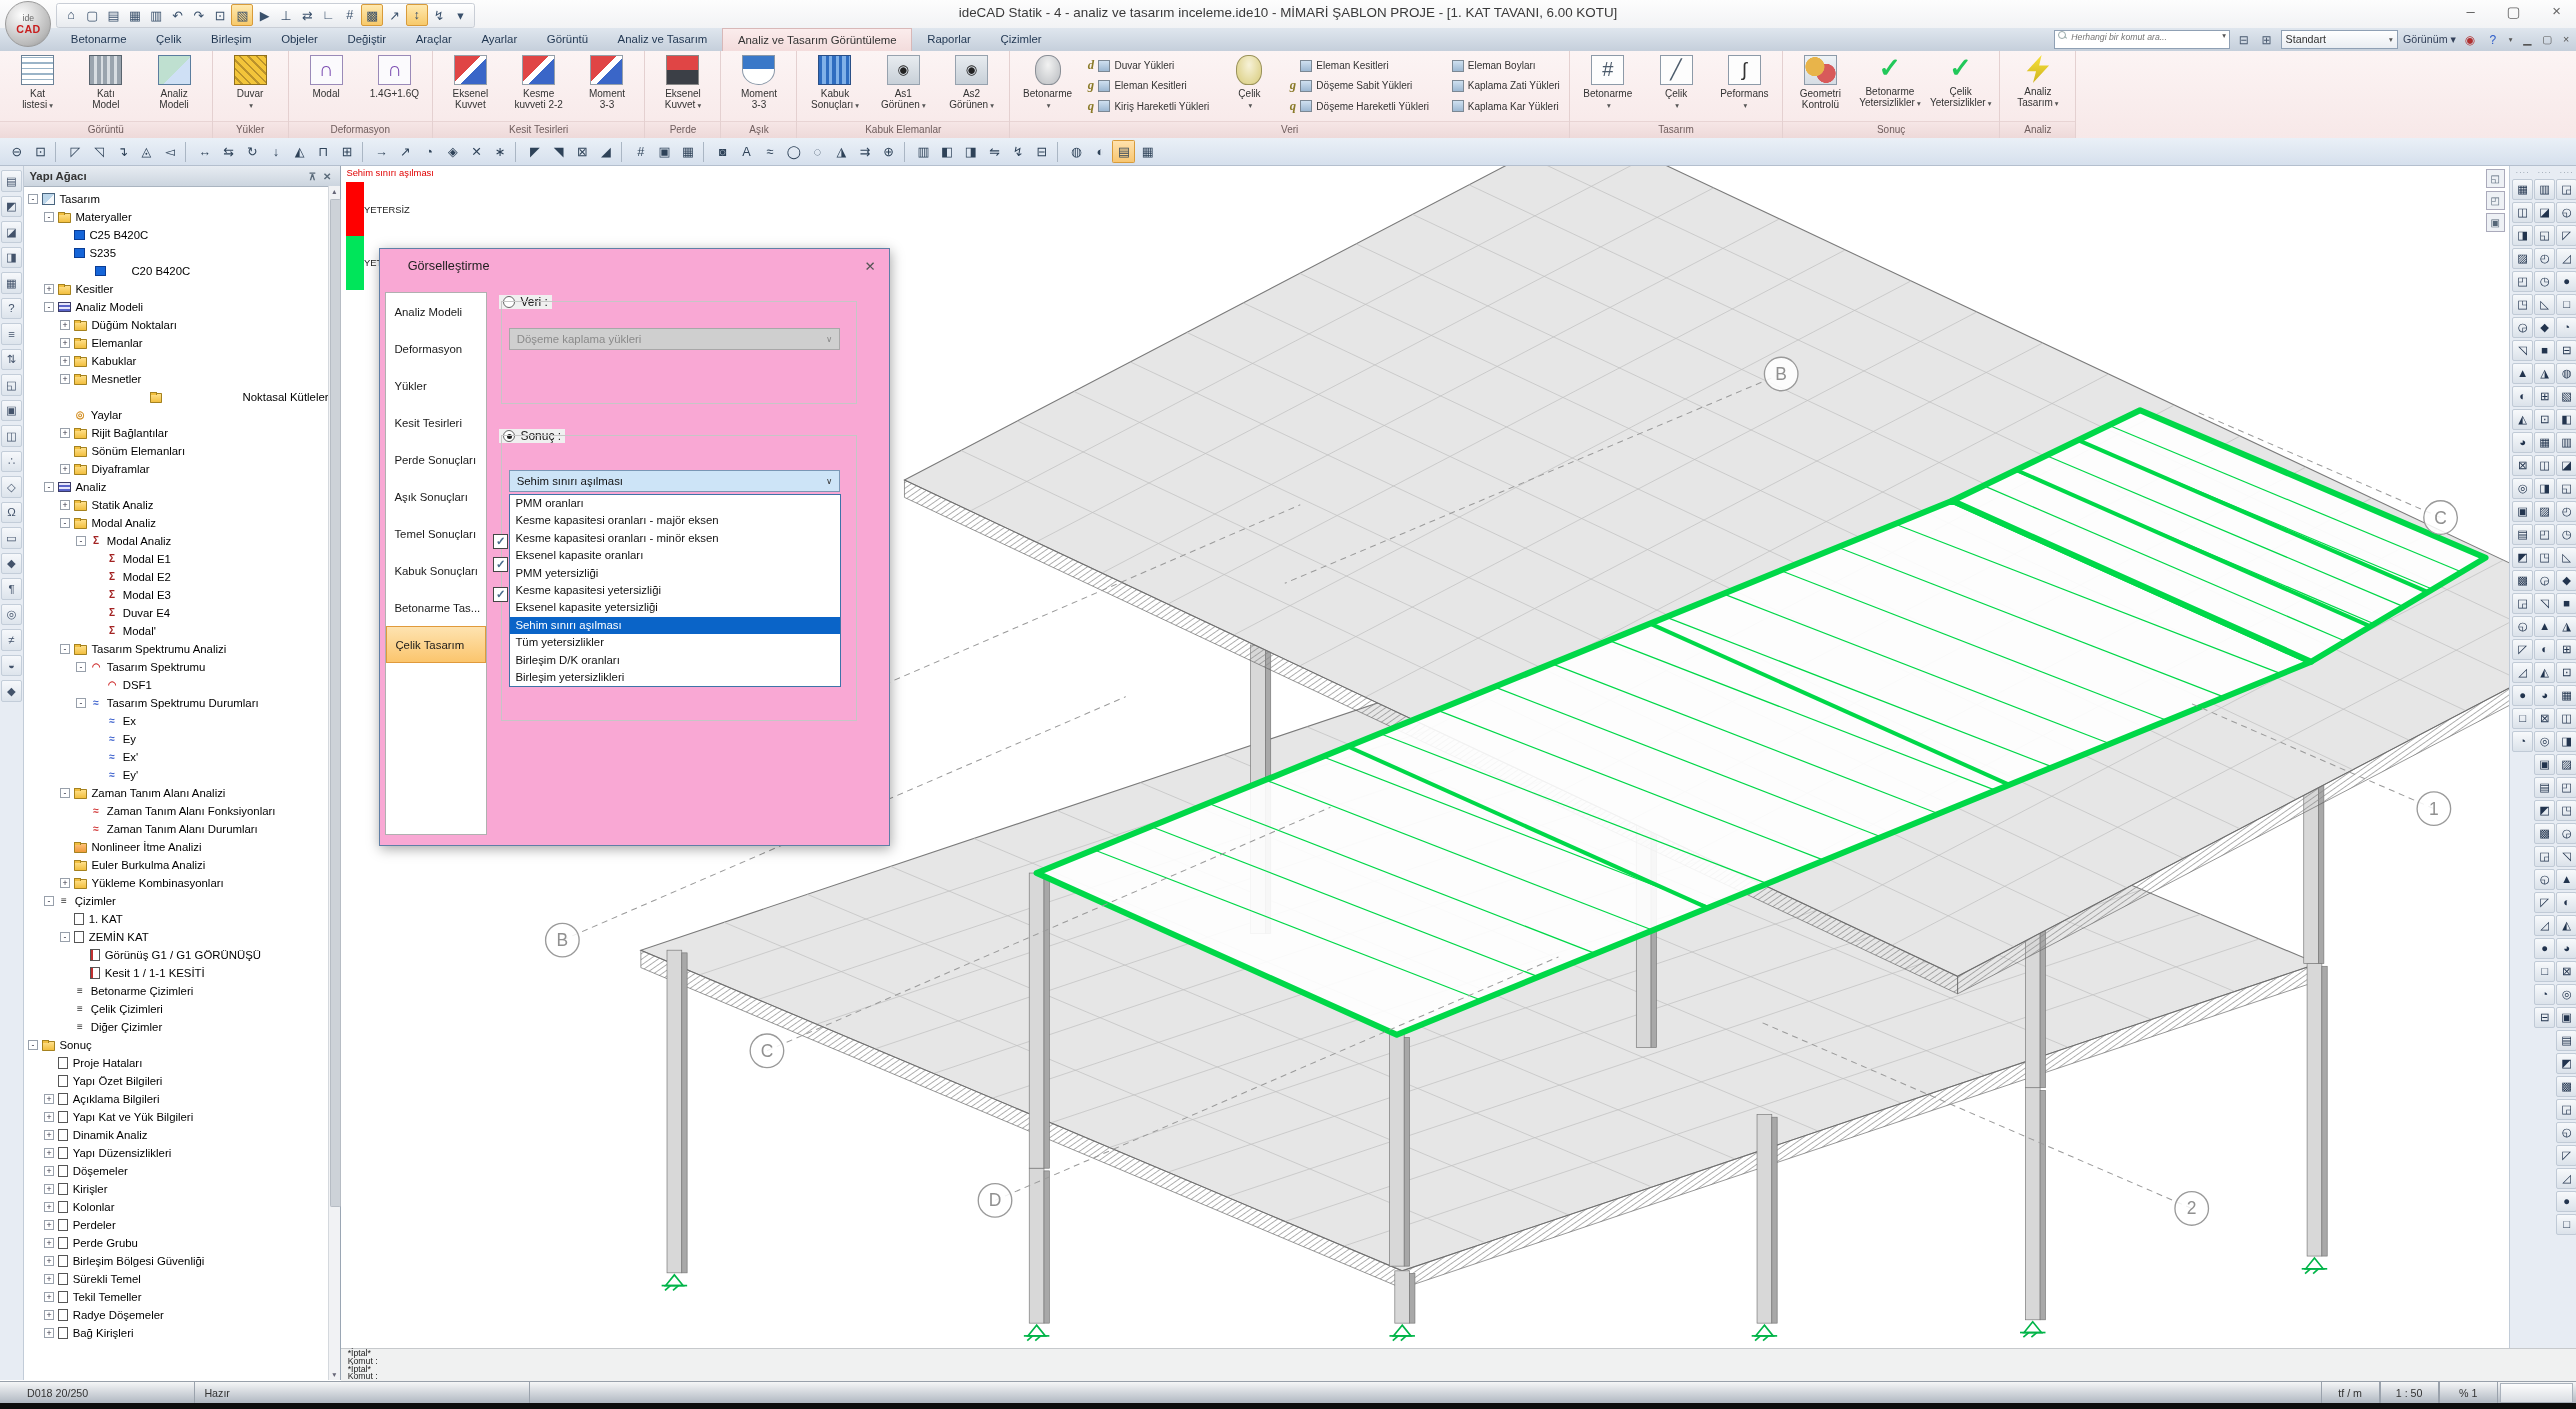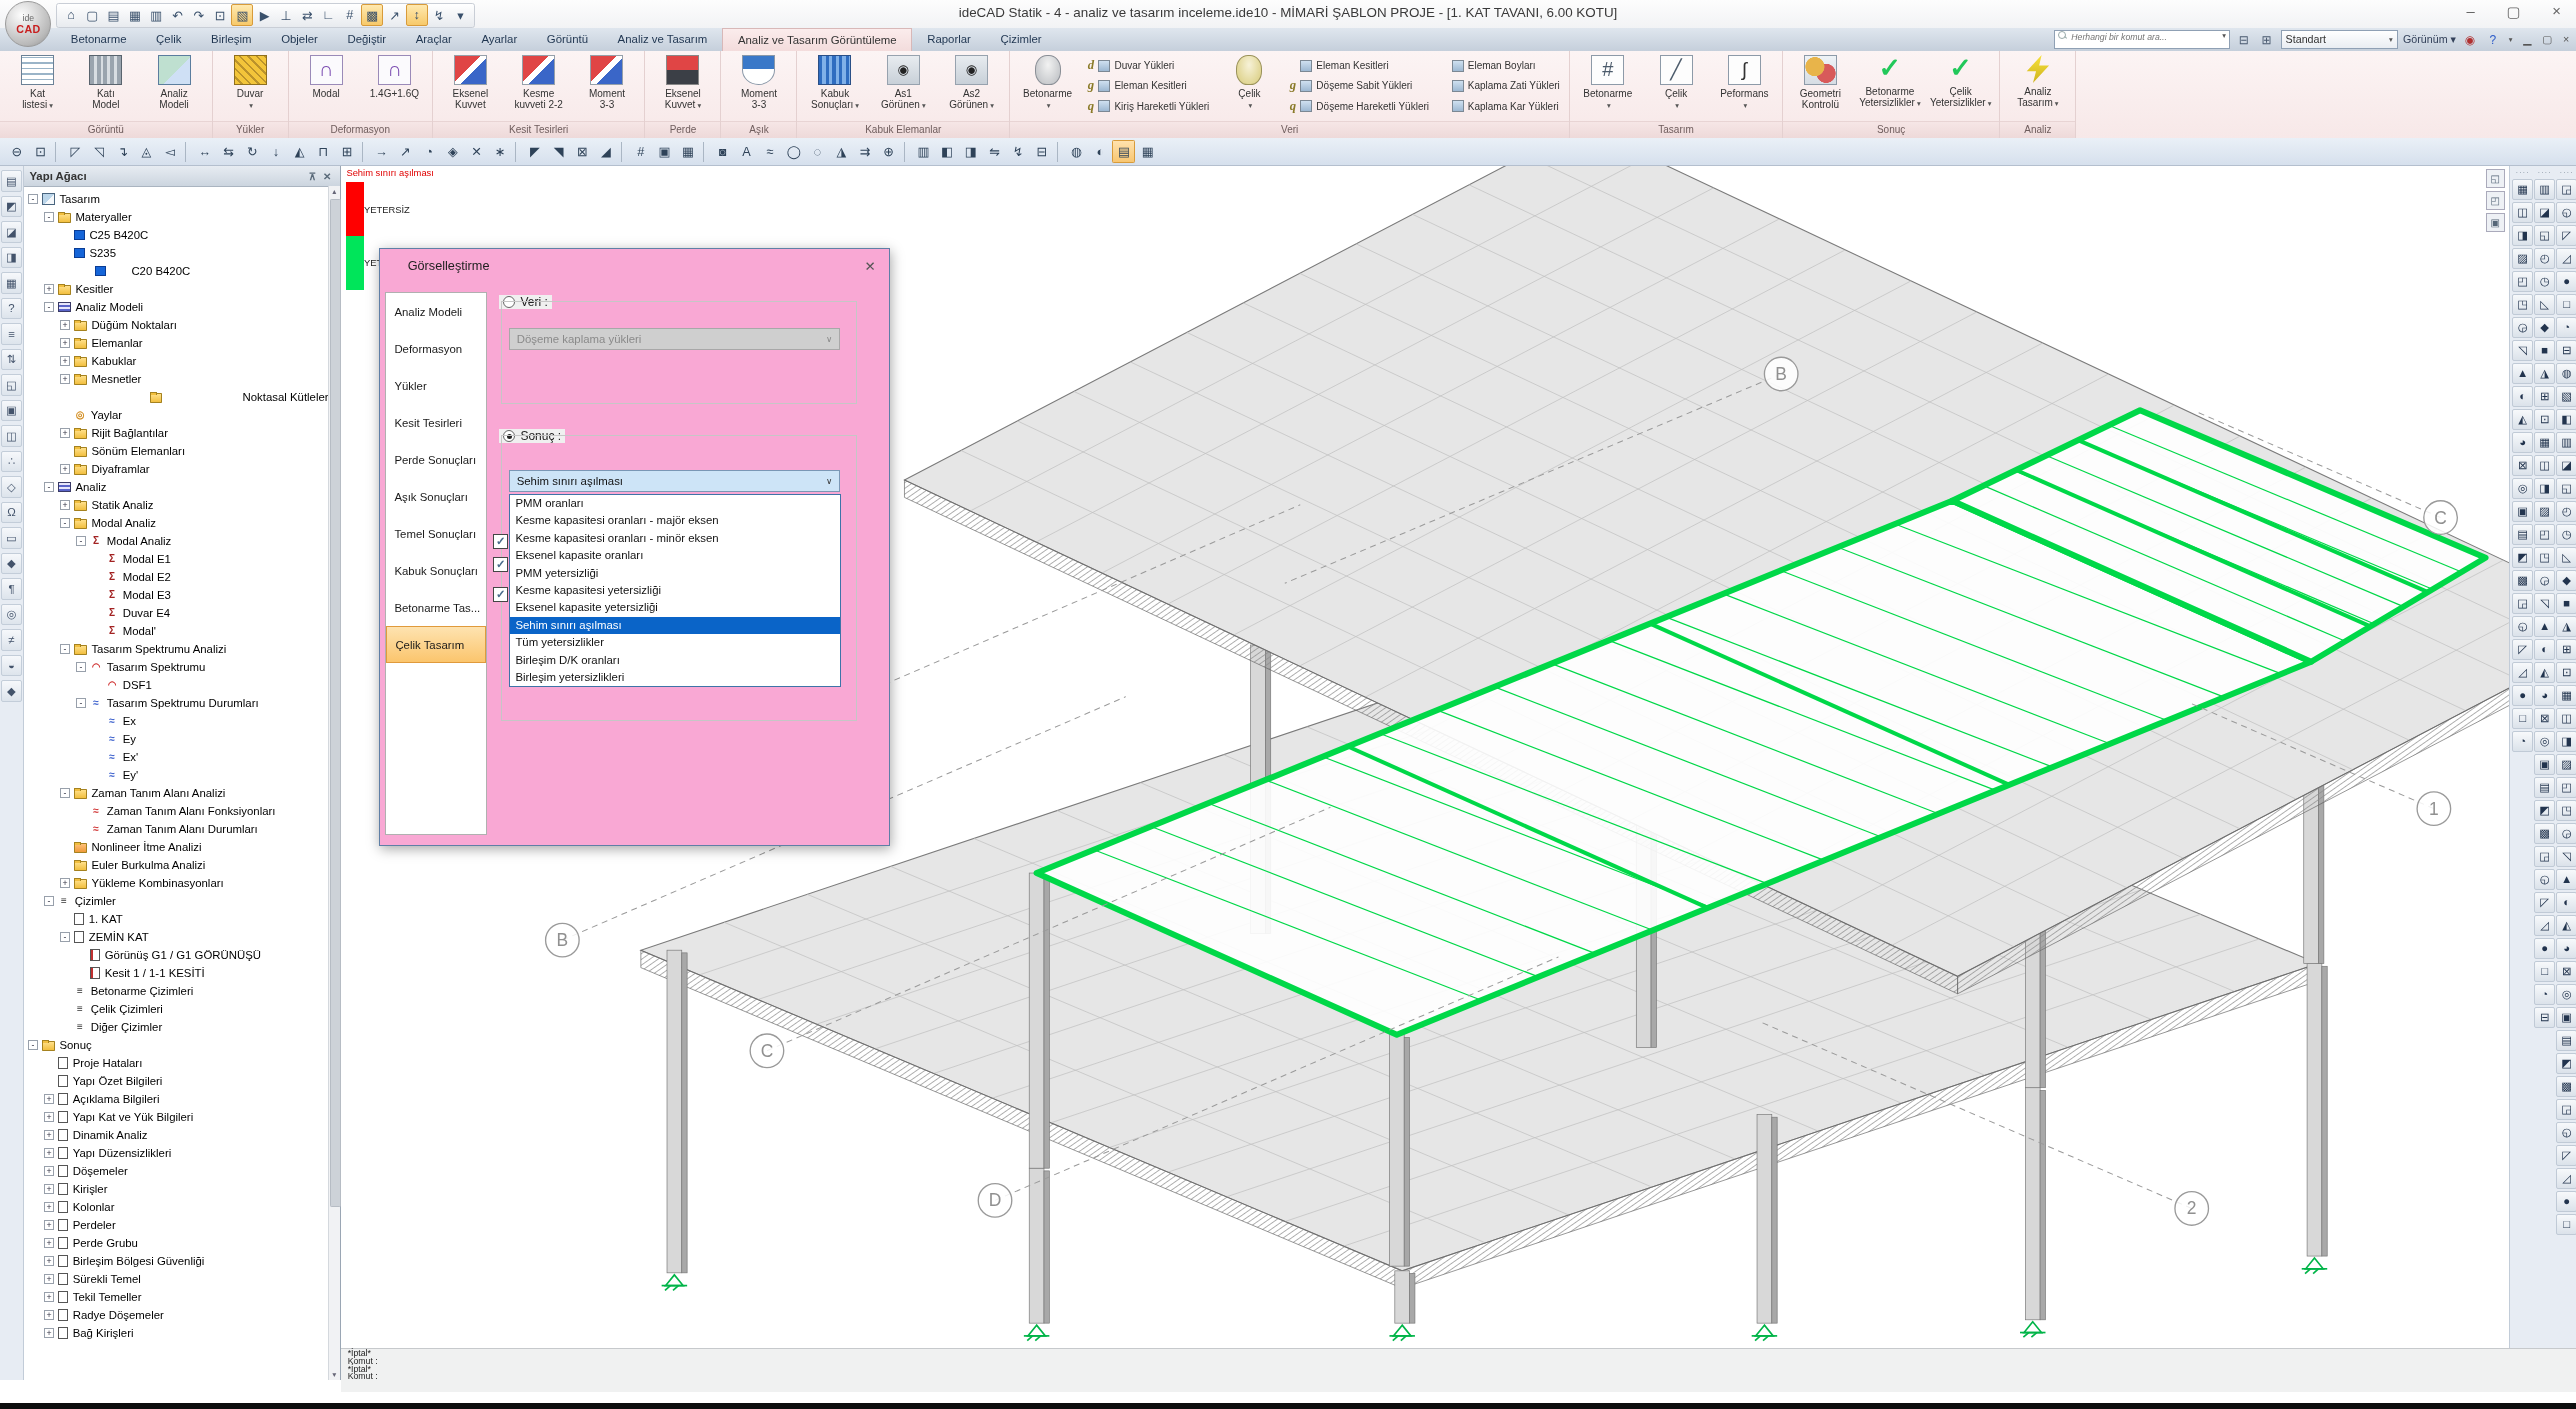--- a/index.html
+++ b/index.html
@@ -1262,16 +1262,25 @@
         <div class="dopt">PMM yetersizliği</div>
         <div class="dopt">Kesme kapasitesi yetersizliği</div>
         <div class="dopt">Eksenel kapasite yetersizliği</div>
         <div class="dopt sel">Sehim sınırı aşılması</div>
         <div class="dopt">Tüm yetersizlikler</div>
         <div class="dopt">Birleşim D/K oranları</div>
         <div class="dopt">Birleşim yetersizlikleri</div>
       </div>
   </div>
 
+  <div class="statusbar">
+    <div class="scell" style="min-width:195px;padding-left:27px;">D018 20/250</div>
+    <div class="scell" style="min-width:335px;">Hazır</div>
+    <div class="scell sfill"></div>
+    <div class="scell sright">tf / m</div>
+    <div class="scell sright">1 : 50</div>
+    <div class="scell sright">% 1</div>
+    <div class="sraised"></div>
+  </div>
   <div class="blackstrip"></div>
 
 </div>
 
 
 </body></html>

